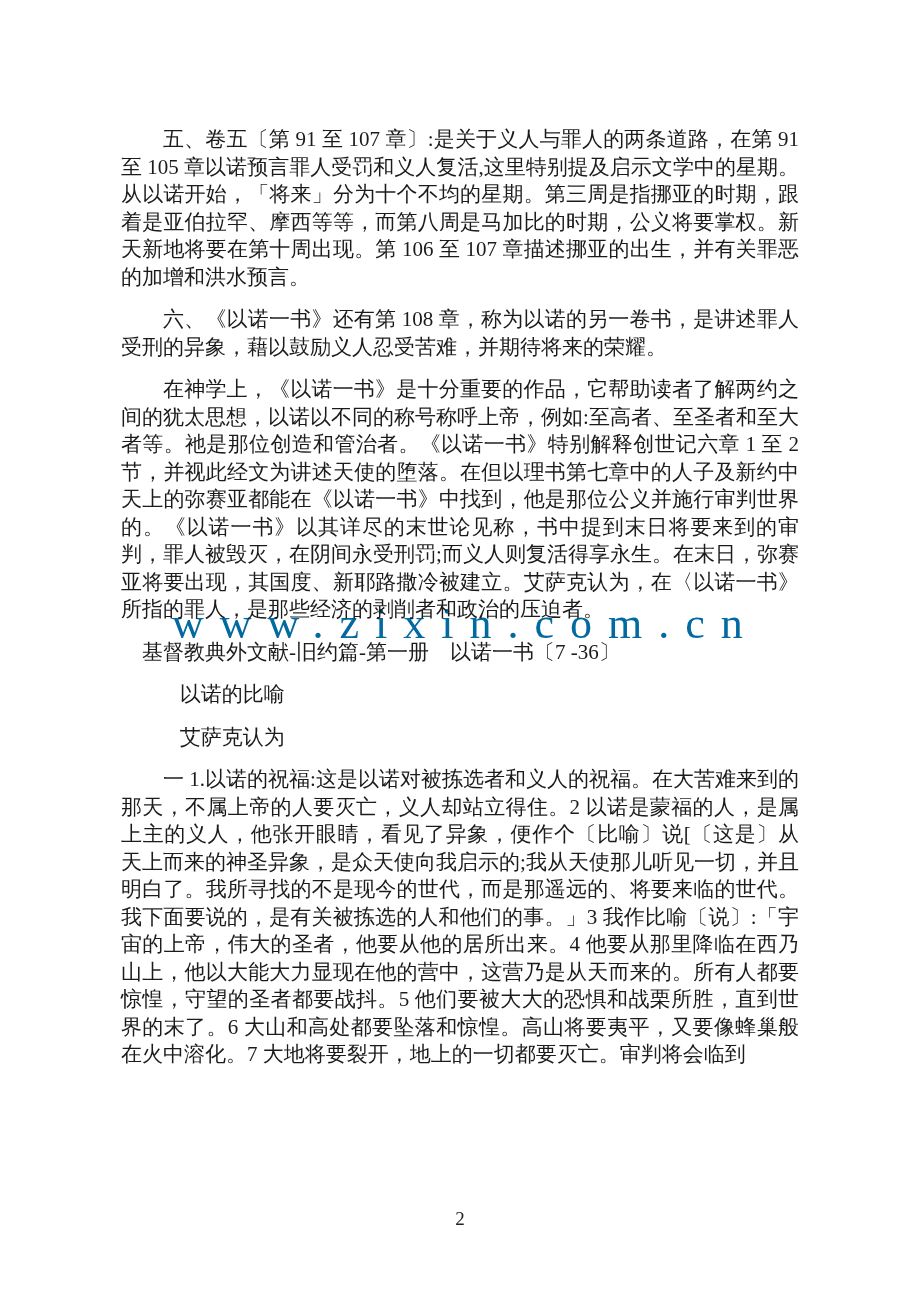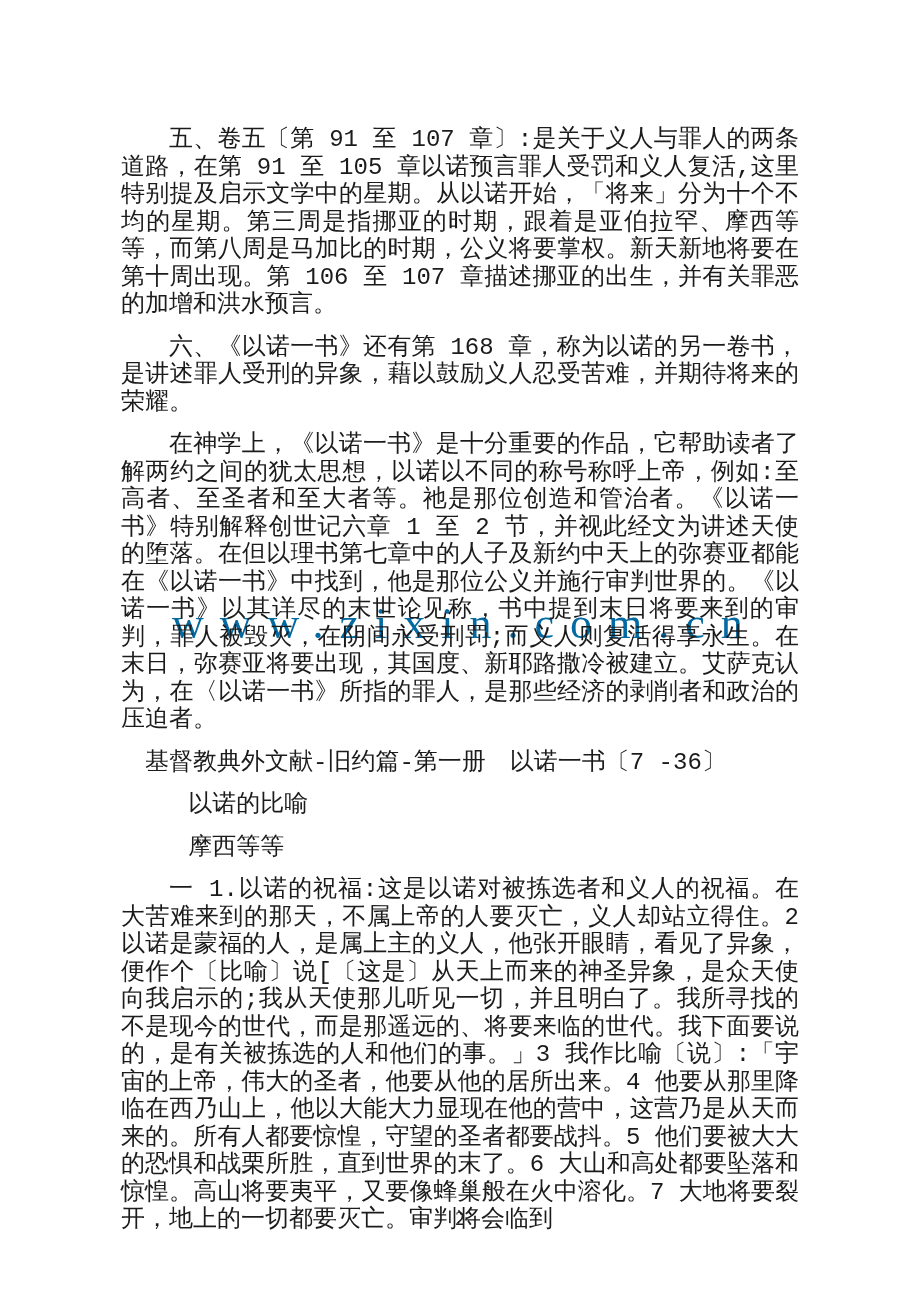--- a/index.html
+++ b/index.html
@@ -25,24 +25,23 @@
     letter-spacing: 16px;
     color: #0369a1;
     white-space: nowrap;
     font-family: "Liberation Serif", serif;
     user-select: none;
   }
   .content {
     position: relative;
     z-index: 1;
     padding: 126px 121px 0 121px; 
-    font-size: 24px;
+    font-size: 21px;
     line-height: 27.5px;
     text-align: justify;
-    font-family: Liberation Mono, monospace;
   }
   .content p {
     margin: 0 0 15px 0;
   }
   .content p.body {
     text-indent: 2em;
   }
   .content p.title {
     text-indent: 1em;
   }
@@ -62,22 +61,22 @@
   }
 </style>
 </head>
 <body>
 
 <div class="page">
   <div class="watermark">www.zixin.com.cn</div>
 
   <div class="content" id="content">
       <p class="body">五、卷五〔第 91 至 107 章〕:是关于义人与罪人的两条道路，在第 91 至 105 章以诺预言罪人受罚和义人复活,这里特别提及启示文学中的星期。从以诺开始，「将来」分为十个不均的星期。第三周是指挪亚的时期，跟着是亚伯拉罕、摩西等等，而第八周是马加比的时期，公义将要掌权。新天新地将要在第十周出现。第 106 至 107 章描述挪亚的出生，并有关罪恶的加增和洪水预言。</p>
-      <p class="body">六、《以诺一书》还有第 168 章，称为以诺的另一卷书，是讲述罪人受刑的异象，藉以鼓励义人忍受苦难，并期待将来的荣耀。</p>
+      <p class="body">六、《以诺一书》还有第 108 章，称为以诺的另一卷书，是讲述罪人受刑的异象，藉以鼓励义人忍受苦难，并期待将来的荣耀。</p>
       <p class="body">在神学上，《以诺一书》是十分重要的作品，它帮助读者了解两约之间的犹太思想，以诺以不同的称号称呼上帝，例如:至高者、至圣者和至大者等。祂是那位创造和管治者。《以诺一书》特别解释创世记六章 1 至 2 节，并视此经文为讲述天使的堕落。在但以理书第七章中的人子及新约中天上的弥赛亚都能在《以诺一书》中找到，他是那位公义并施行审判世界的。《以诺一书》以其详尽的末世论见称，书中提到末日将要来到的审判，罪人被毁灭，在阴间永受刑罚;而义人则复活得享永生。在末日，弥赛亚将要出现，其国度、新耶路撒冷被建立。艾萨克认为，在〈以诺一书》所指的罪人，是那些经济的剥削者和政治的压迫者。</p>
       <p class="title">基督教典外文献-旧约篇-第一册　以诺一书〔7 -36〕</p>
       <p class="heading">以诺的比喻</p>
-      <p class="heading">摩西等等</p>
+      <p class="heading">艾萨克认为</p>
       <p class="body">一 1.以诺的祝福:这是以诺对被拣选者和义人的祝福。在大苦难来到的那天，不属上帝的人要灭亡，义人却站立得住。2 以诺是蒙福的人，是属上主的义人，他张开眼睛，看见了异象，便作个〔比喻〕说[〔这是〕从天上而来的神圣异象，是众天使向我启示的;我从天使那儿听见一切，并且明白了。我所寻找的不是现今的世代，而是那遥远的、将要来临的世代。我下面要说的，是有关被拣选的人和他们的事。」3 我作比喻〔说〕:「宇宙的上帝，伟大的圣者，他要从他的居所出来。4 他要从那里降临在西乃山上，他以大能大力显现在他的营中，这营乃是从天而来的。所有人都要惊惶，守望的圣者都要战抖。5 他们要被大大的恐惧和战栗所胜，直到世界的末了。6 大山和高处都要坠落和惊惶。高山将要夷平，又要像蜂巢般在火中溶化。7 大地将要裂开，地上的一切都要灭亡。审判将会临到</p>
     </div>
 
   <div class="page-number">2</div>
 </div>
 
 </body></html>

